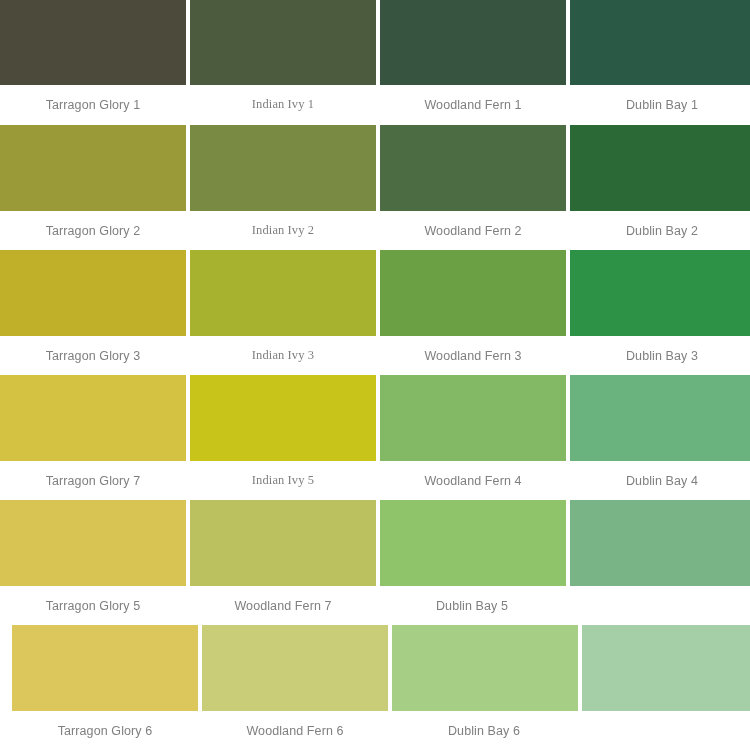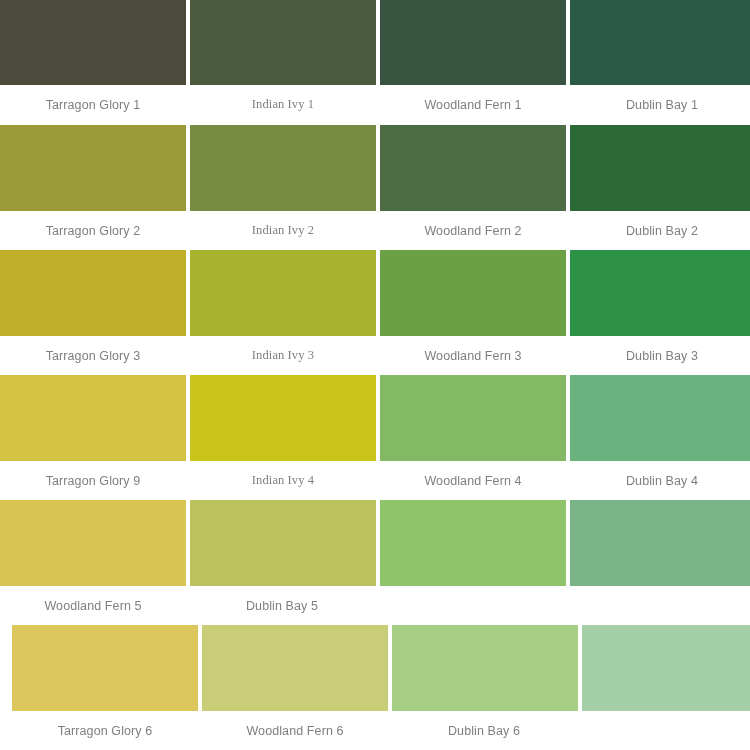--- a/index.html
+++ b/index.html
@@ -120,36 +120,37 @@
   </div>
 
   <div class="palette-row">
     <div class="swatch-strip">
       <div class="swatch col-0" style="background-color:#d4c343;"></div>
       <div class="swatch col-1" style="background-color:#c8c41a;"></div>
       <div class="swatch col-2" style="background-color:#83b964;"></div>
       <div class="swatch col-3" style="background-color:#6ab37f;"></div>
     </div>
     <div class="label-strip">
-      <div class="swatch-label col-0">Tarragon Glory 9</div>
-      <div class="swatch-label col-1">Indian Ivy 4</div>
+      <div class="swatch-label col-0">Tarragon Glory 7</div>
+      <div class="swatch-label col-1">Indian Ivy 5</div>
       <div class="swatch-label col-2">Woodland Fern 4</div>
       <div class="swatch-label col-3">Dublin Bay 4</div>
     </div>
   </div>
 
   <div class="palette-row">
     <div class="swatch-strip">
       <div class="swatch col-0" style="background-color:#d7c452;"></div>
       <div class="swatch col-1" style="background-color:#bcc160;"></div>
       <div class="swatch col-2" style="background-color:#8fc46b;"></div>
       <div class="swatch col-3" style="background-color:#79b487;"></div>
     </div>
     <div class="label-strip">
-      <div class="swatch-label col-2">Woodland Fern 5</div>
+      <div class="swatch-label col-0">Tarragon Glory 5</div>
+      <div class="swatch-label col-2">Woodland Fern 7</div>
       <div class="swatch-label col-3">Dublin Bay 5</div>
     </div>
   </div>
 
   <div class="palette-row">
     <div class="swatch-strip">
       <div class="swatch col-0" style="background-color:#dcc75c;"></div>
       <div class="swatch col-1" style="background-color:#c9cd77;"></div>
       <div class="swatch col-2" style="background-color:#a6ce85;"></div>
       <div class="swatch col-3" style="background-color:#a5cfa6;"></div>

